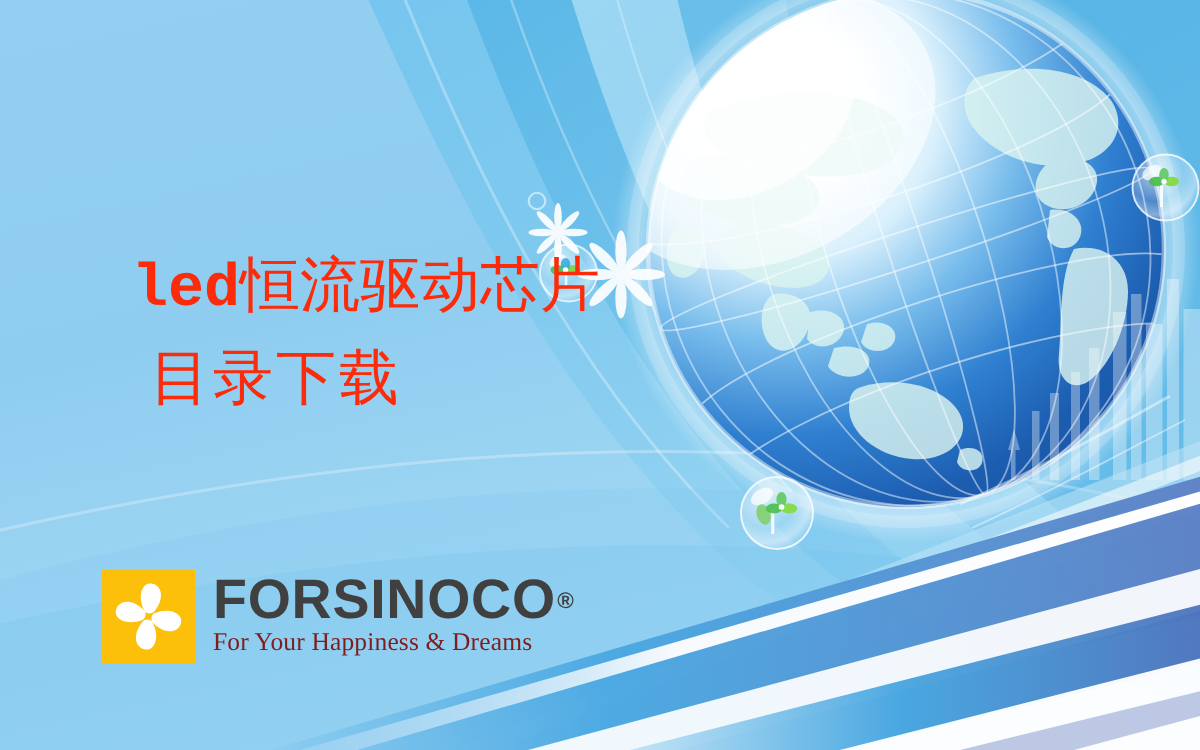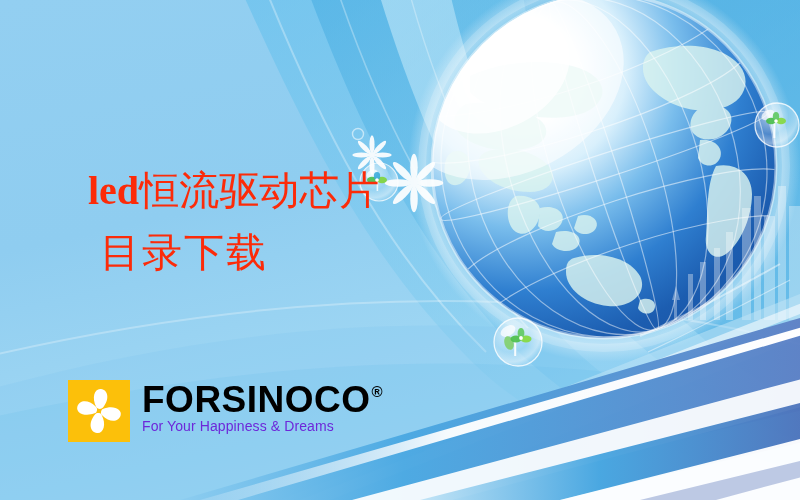--- a/index.html
+++ b/index.html
@@ -36,21 +36,21 @@
     white-space: nowrap;
     line-height: 1;
   }
   .hl-line-1 {
     left: 88px;
     top: 170px;
     font-size: 40px;
     font-family: "DejaVu Serif", "Liberation Serif", serif;
   }
   .hl-line-1 .latin {
-    font-family: Liberation Serif, serif;
+    font-family: Liberation Mono, monospace;
     font-weight: 700;
     font-size: 40px;
   }
   .hl-line-2 {
     left: 100px;
     top: 232px;
     font-size: 40px;
     letter-spacing: 2px;
     font-family: "DejaVu Serif", "Liberation Serif", serif;
     text-align: right;
@@ -68,41 +68,41 @@
     width: 62px;
     height: 62px;
     flex: 0 0 auto;
   }
   .logo-text {
     margin-left: 12px;
     padding-top: 2px;
   }
   .logo-word {
     display: flex;
-    align-items: flex-start;
-    color: #000000;
+    align-items: center;
+    color: #404040;
     font-weight: 700;
     font-size: 37px;
     letter-spacing: 0.5px;
     line-height: 0.95;
     font-family: "Liberation Sans", sans-serif;
   }
   .logo-reg {
     font-size: 15px;
     line-height: 1;
     margin-top: 2px;
     margin-left: 1px;
     font-weight: 700;
   }
   .logo-tag {
-    color: #6d28d9;
-    font-size: 14px;
+    color: #7f1d1d;
+    font-size: 17px;
     letter-spacing: 0.1px;
     margin-top: 1px;
-    font-family: Liberation Sans, sans-serif;
+    font-family: Liberation Serif, serif;
   }
 </style>
 </head>
 <body>
 
 <div id="banner">
 
   <svg id="bgsvg" viewBox="0 0 800 500" preserveAspectRatio="none">
     <defs>
       <linearGradient id="bgGrad" x1="0" y1="0" x2="0.35" y2="1">

